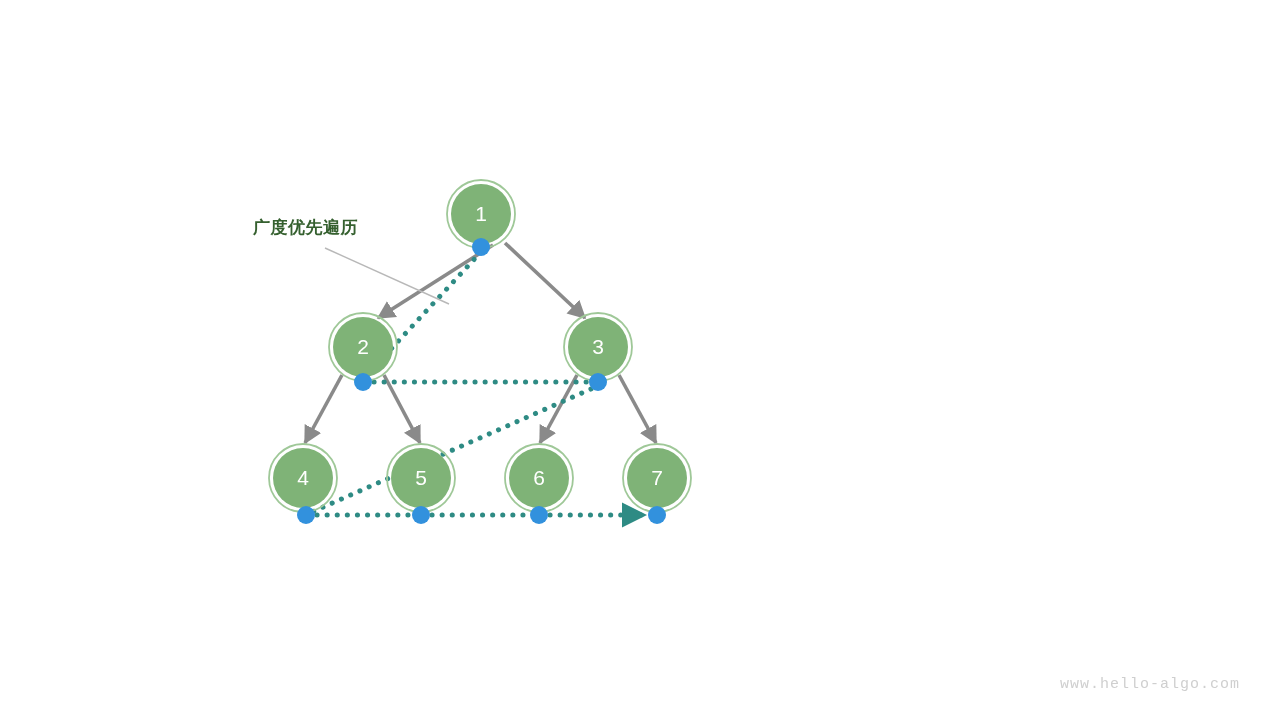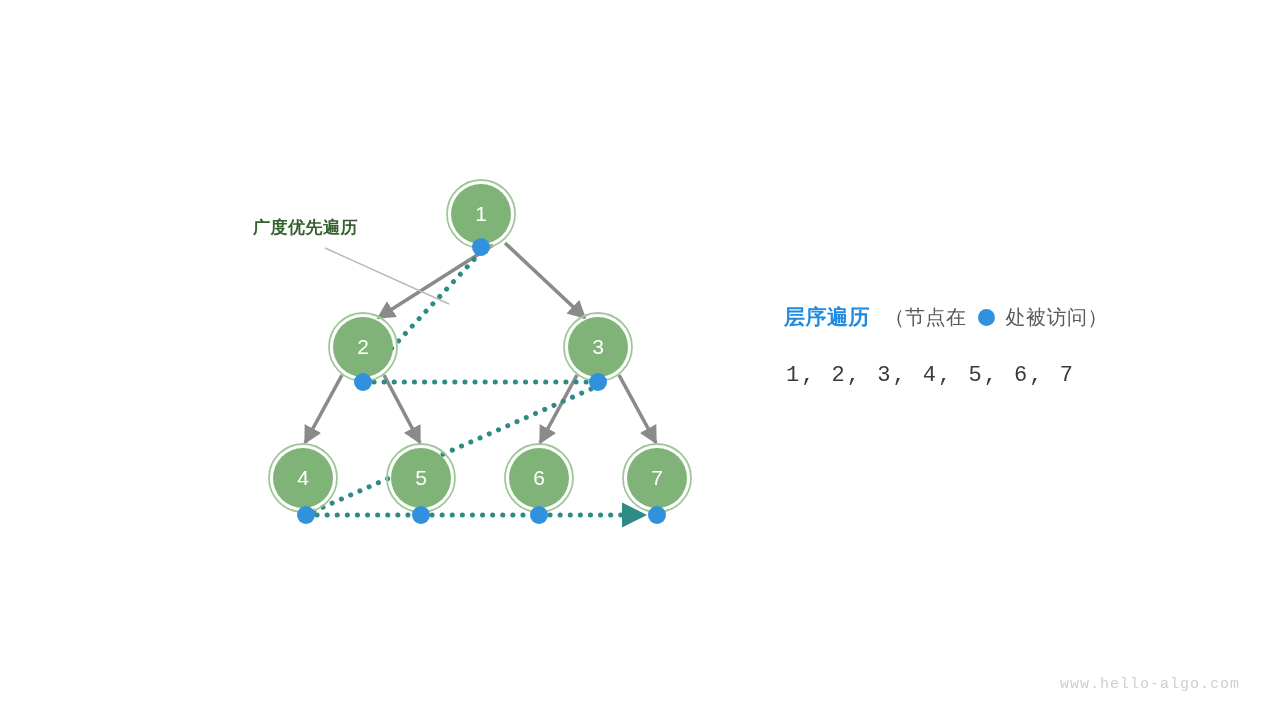--- a/index.html
+++ b/index.html
@@ -166,26 +166,17 @@
         <circle cx="598" cy="382" r="9" fill="#3291dd"></circle>
         <circle cx="306" cy="515" r="9" fill="#3291dd"></circle>
         <circle cx="421" cy="515" r="9" fill="#3291dd"></circle>
         <circle cx="539" cy="515" r="9" fill="#3291dd"></circle>
         <circle cx="657" cy="515" r="9" fill="#3291dd"></circle>
       </g>
   </svg>
 
   <div class="bfs-label">广度优先遍历</div>
 
-  <div class="legend-block">
-    <span class="legend-title">层序遍历</span>
-    <span class="legend-rest">
-      <span>（节点在</span>
-      <span class="legend-dot"></span>
-      <span>处被访问）</span>
-    </span>
-  </div>
 
-  <div class="sequence">1,  2,  3,  4,  5,  6,  7</div>
 
   <div class="watermark">www.hello-algo.com</div>
 
 </div>
 
 </body></html>

